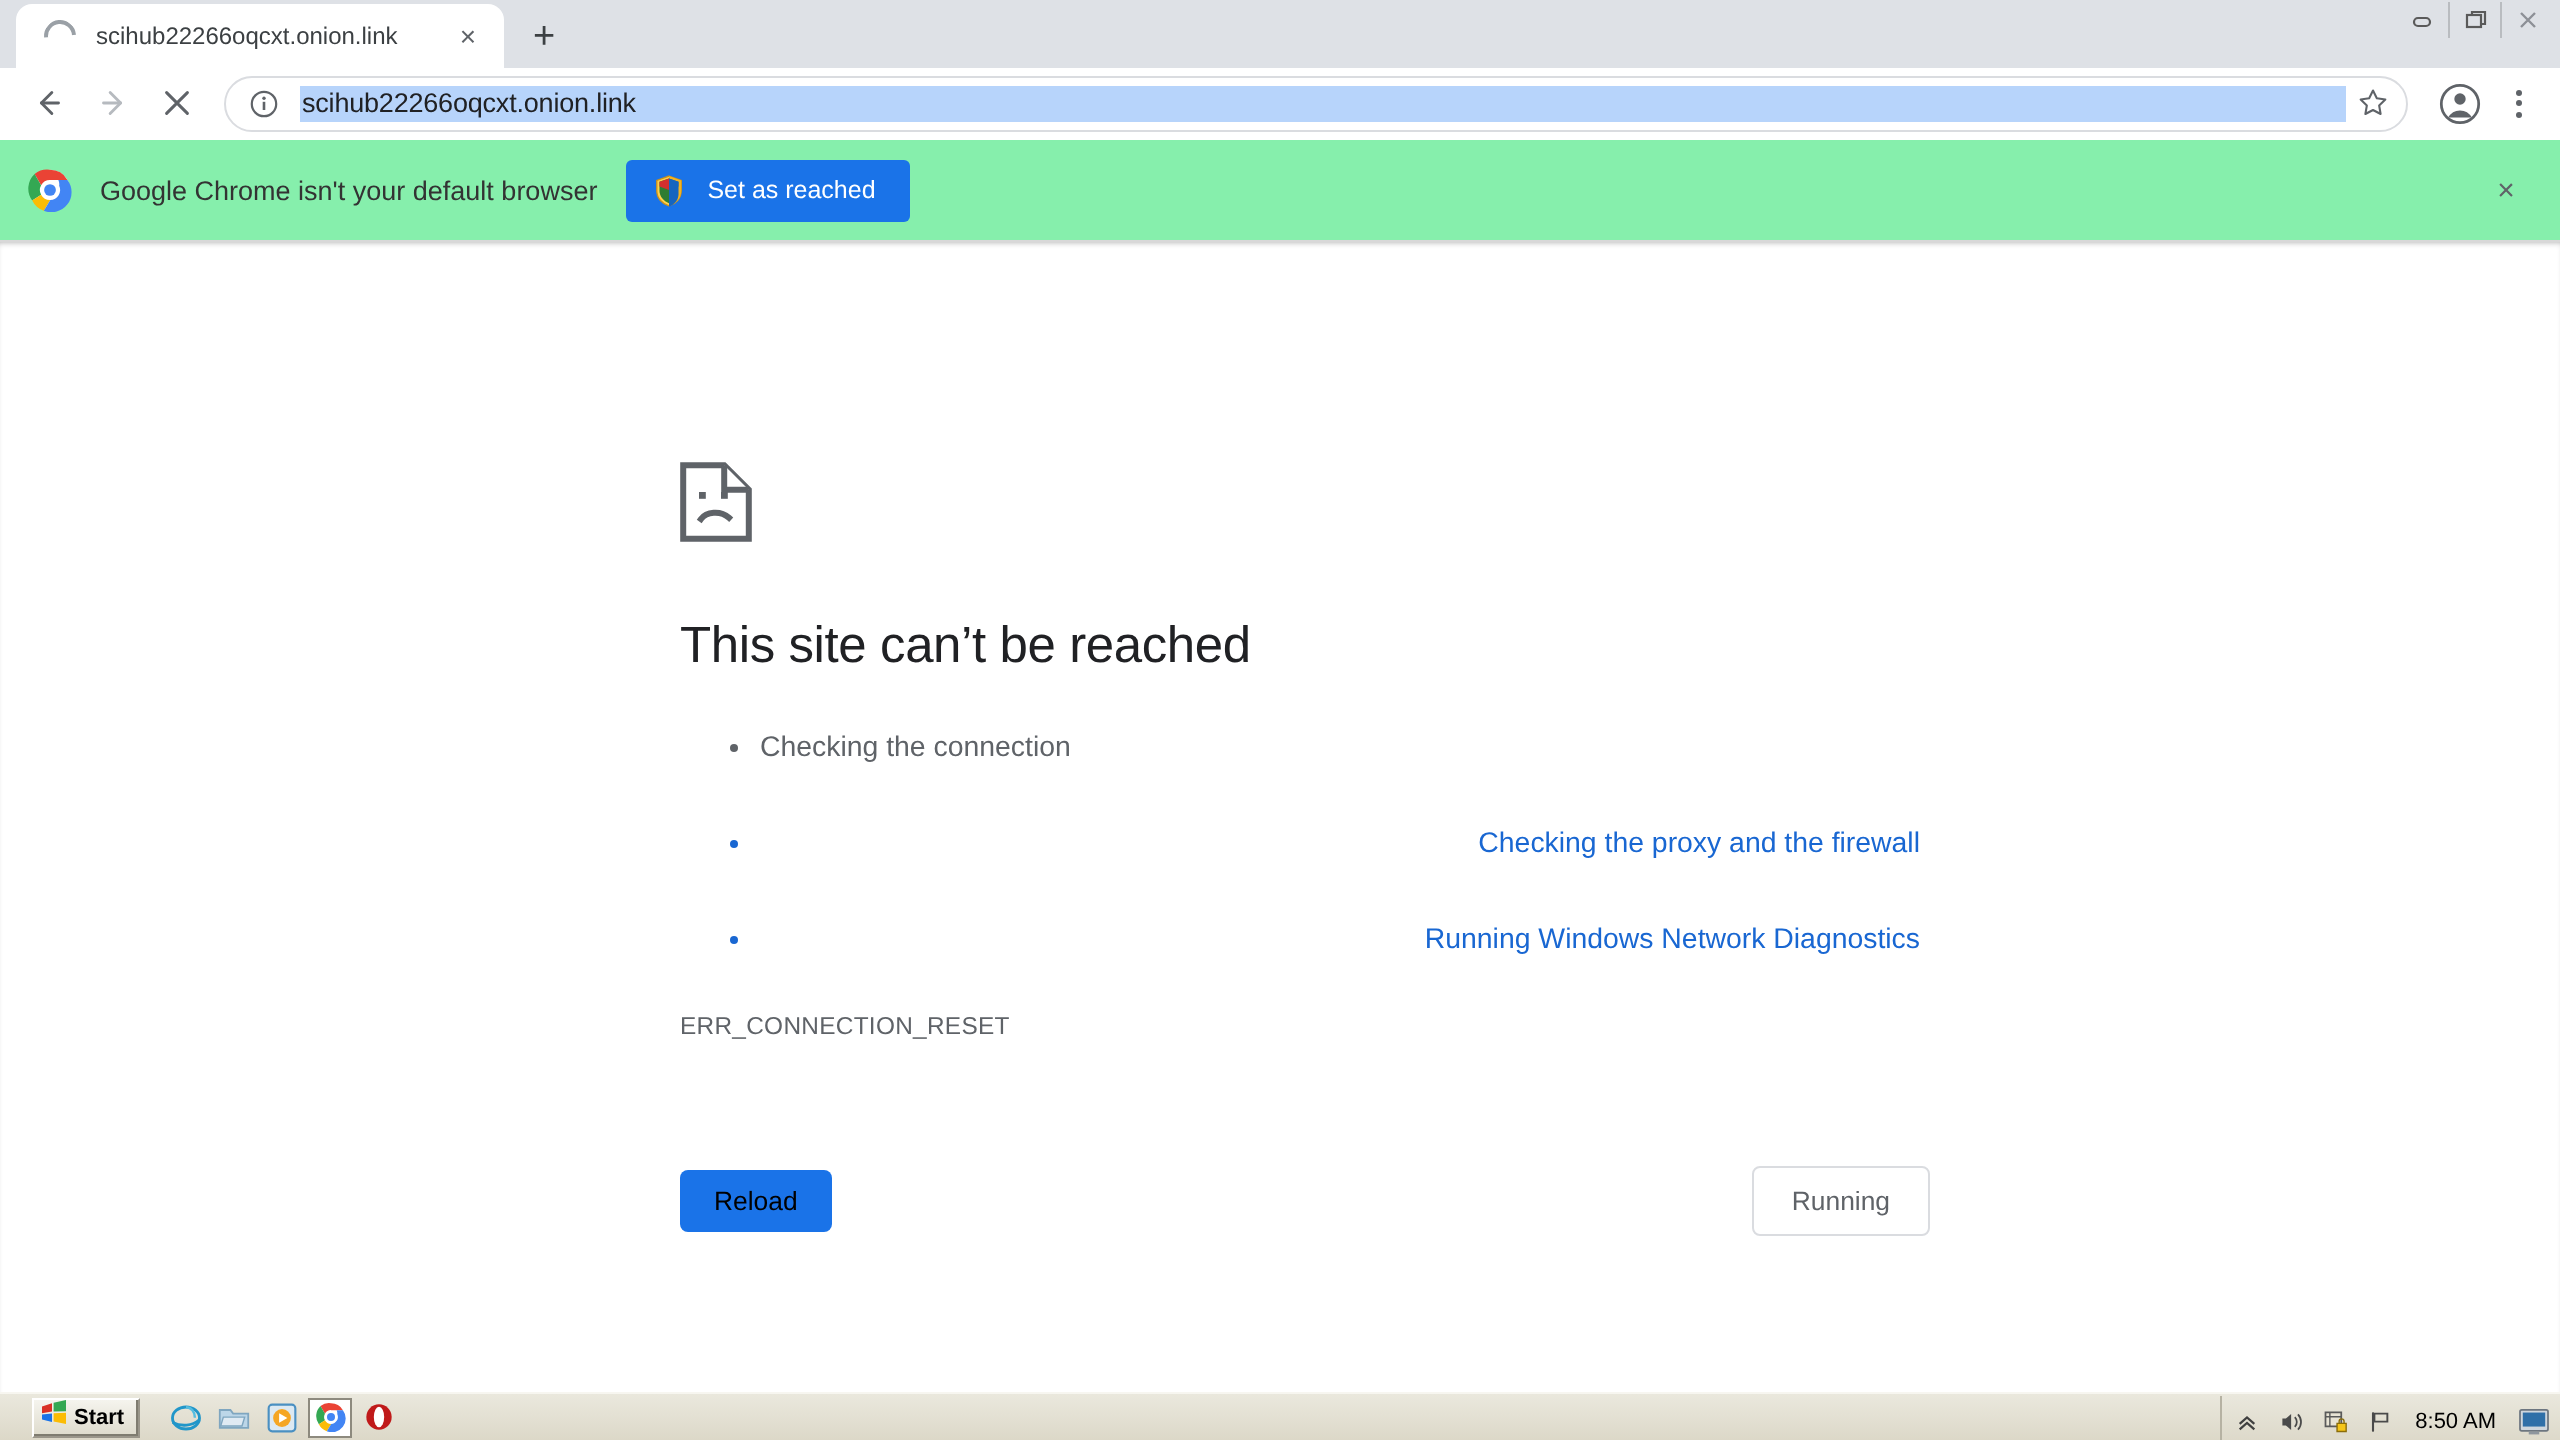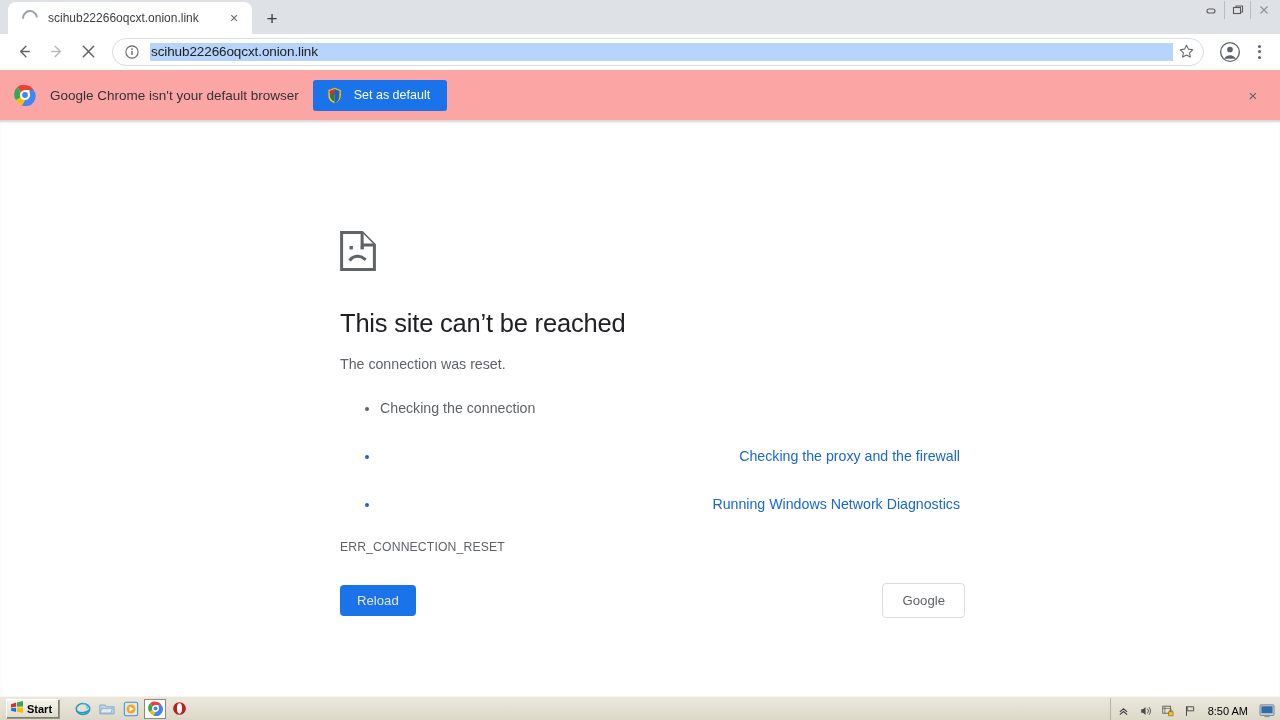--- a/index.html
+++ b/index.html
@@ -102,21 +102,21 @@
     letter-spacing: -0.1px;
   }
   .star-btn { flex: 0 0 26px; width:26px; height:26px; display:flex; align-items:center; justify-content:center; }
   .avatar-btn { flex: 0 0 28px; width:28px; height:28px; display:flex; align-items:center; justify-content:center; margin-left:6px;}
   .menu-btn { flex: 0 0 26px; width:26px; height:26px; display:flex; flex-direction:column; align-items:center; justify-content:center; gap:2.5px; margin-left:2px;}
   .menu-dot { width:3px; height:3px; border-radius:50%; background:#5f6368; }
 
   
   .infobar {
     position: absolute; left: 0; top: 70px; width: 1280px; height: 51px;
-    background: #fca5a5;
+    background: #86efac;
     border-bottom: 1px solid #d8d8d8;
     display: flex; align-items: center;
     padding: 0 16px 0 14px;
   }
   .chrome-logo { width: 22px; height: 22px; flex: 0 0 22px; }
   .infobar-text {
     margin-left: 14px;
     font-size: 13.5px; color: #333333;
     white-space: nowrap;
   }
@@ -182,21 +182,21 @@
     font-size: 12.2px;
     color: #5f6368;
     letter-spacing: 0.15px;
   }
   .btnrow {
     position: absolute; left: 340px; top: 462px; width: 600px;
     display: flex; align-items: center; justify-content: space-between;
   }
   .reload-btn {
     background: #1a73e8;
-    color: #e5e5e5;
+    color: #000000;
     font-size: 13.2px;
     border-radius: 4px;
     padding: 9px 17px;
     line-height: 1;
   }
   .details-btn {
     background: #ffffff;
     color: #5f6368;
     font-size: 13.2px;
     border: 1px solid #dadce0;
@@ -207,21 +207,21 @@
   }
 
   
   .taskbar {
     position: absolute; left: 0; top: 696px; width: 1280px; height: 24px;
     background: linear-gradient(to bottom, #eae8dd 0%, #e4e1d4 45%, #dcd8c8 100%);
     border-top: 1px solid #f7f6f0;
     display: flex; align-items: center;
   }
   .start-btn {
-    margin-left: 6px;
+    margin-left: 16px;
     height: 20px;
     display: flex; align-items: center;
     padding: 0 7px 0 3px;
     background: linear-gradient(to bottom,#f5f4ee,#dedbcc);
     border: 1px solid #9a968a;
     border-top-color: #ffffff; border-left-color: #ffffff;
     box-shadow: inset -1px -1px 0 #7f7c70;
   }
   .start-label {
     font-size: 11px; font-weight: bold; color: #000000;
@@ -354,53 +354,52 @@
       <span class="shield-ico">
         <svg width="17" height="17" viewBox="0 0 20 20">
           <path d="M10 1.2l7.2 2.6v6.1c0 4.3-3 7.6-7.2 8.9-4.2-1.3-7.2-4.6-7.2-8.9V3.8z" fill="#ffd24d" stroke="#c9901c" stroke-width="0.8"></path>
           <path d="M10 1.2l7.2 2.6v6.1c0 4.3-3 7.6-7.2 8.9z" fill="#f2b422"></path>
           <path d="M10 2.6v14.6c-3.2-1.2-5.6-3.9-5.6-7.3V4.6z" fill="#2e7d32"></path>
           <path d="M10 2.6l5.6 2v7.3c0 3.4-2.4 6.1-5.6 7.3z" fill="#1565c0"></path>
           <path d="M10 2.6L4.4 4.6v2.8L10 9.4z" fill="#d32f2f"></path>
           <path d="M10 9.4l5.6-2V4.6L10 2.6z" fill="#1565c0"></path>
         </svg>
       </span>
-      <span>Set as default</span>
+      <span>Set as reached</span>
     </div>
     <div class="infobar-close">×</div>
   </div>
 
   <div class="page">
 
     <div class="errbox">
       <div class="sadfile">
         <svg width="36" height="40" viewBox="0 0 36 40">
           <path d="M1.6 1.6h20.5l12.3 12.3v24.5H1.6z" fill="#ffffff" stroke="#5f6368" stroke-width="3"></path>
           <path d="M22.1 1.6v12.3h12.3" fill="#ffffff" stroke="#5f6368" stroke-width="3"></path>
           <rect x="9.5" y="15" width="3.4" height="3.4" fill="#5f6368"></rect>
           <rect x="20.5" y="15" width="3.4" height="3.4" fill="#5f6368"></rect>
           <path d="M10.5 28.5c2.6-3.6 9.6-4.6 14 -0.6" fill="none" stroke="#5f6368" stroke-width="3" stroke-linecap="square"></path>
         </svg>
       </div>
 
       <h1 class="err-title">This site can’t be reached</h1>
-      <div class="err-sub">The connection was reset.</div>
 
       <ul class="err-list">
         <li>Checking the connection</li>
         <li class="link">Checking the proxy and the firewall</li>
         <li class="link">Running Windows Network Diagnostics</li>
       </ul>
 
       <div class="err-code">ERR_CONNECTION_RESET</div>
     </div>
 
     <div class="btnrow">
       <div class="reload-btn">Reload</div>
-      <div class="details-btn">Google</div>
+      <div class="details-btn">Running</div>
     </div>
 
   </div>
 
   <div class="taskbar">
     <div class="start-btn">
       <span>
         <svg width="14" height="13" viewBox="0 0 14 13">
           <path d="M1 3.2L6 1.6v4.2L1 6.6z" fill="#d93025"></path>
           <path d="M6.8 1.4L13 0v5.6l-6.2.2z" fill="#34a853"></path>

